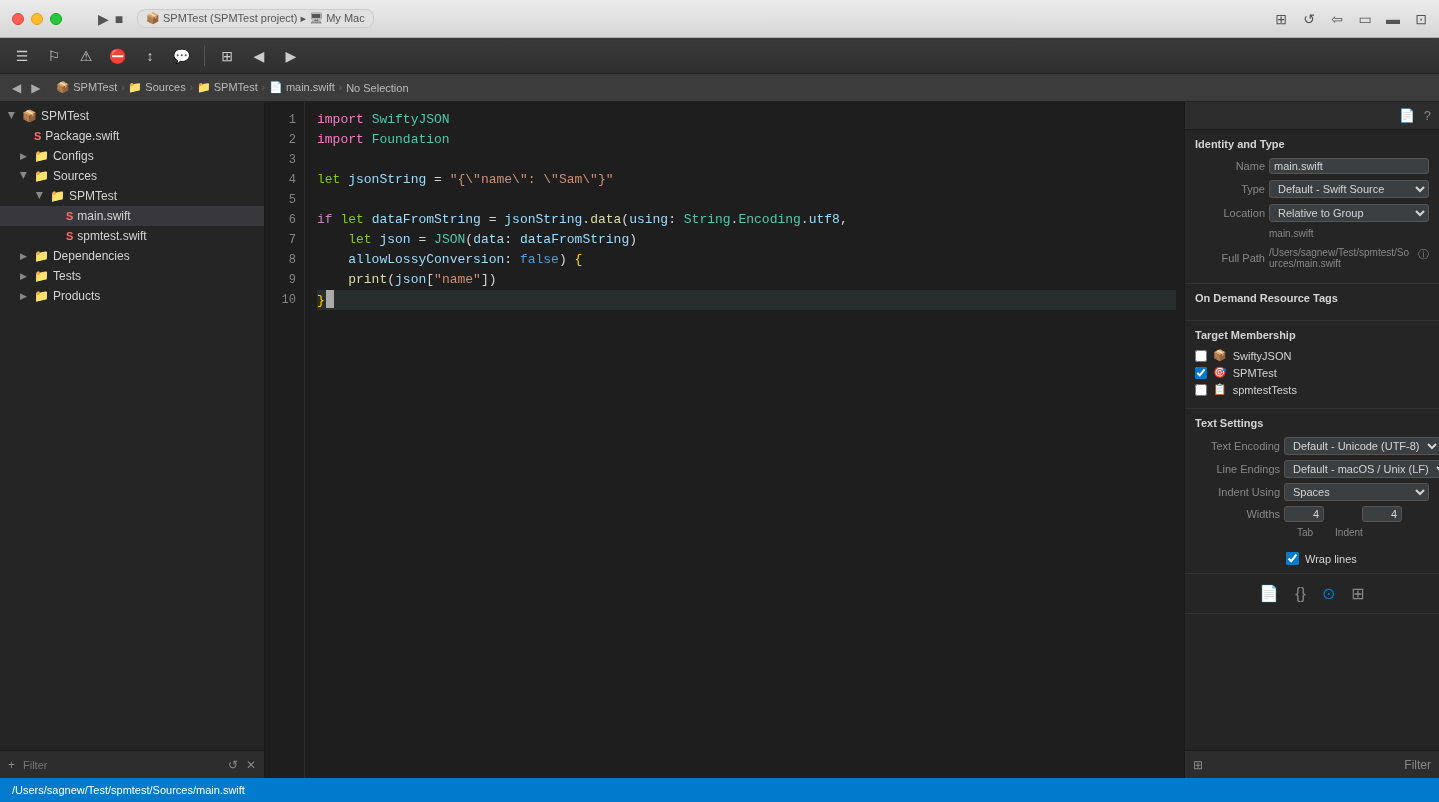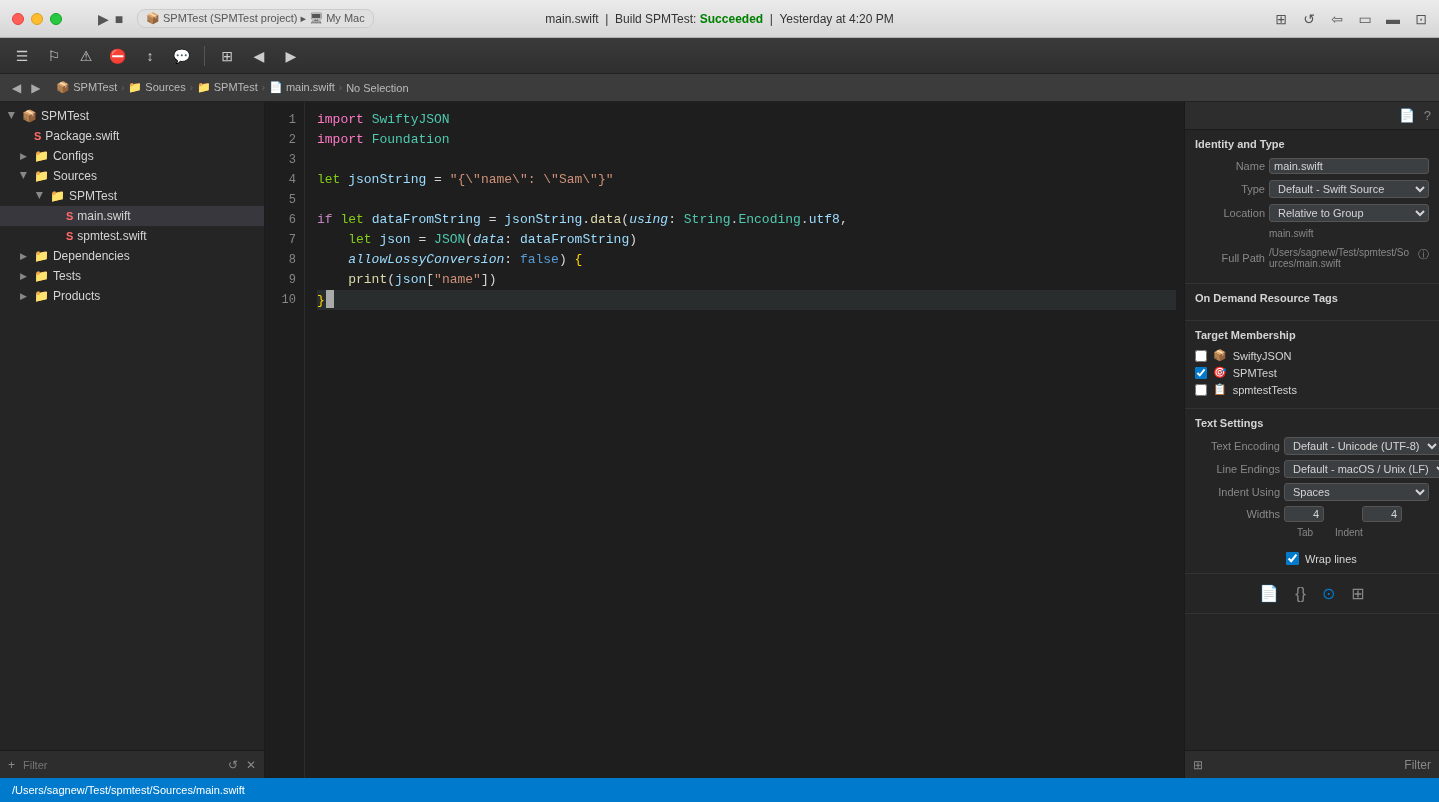--- a/index.html
+++ b/index.html
@@ -235,21 +235,21 @@
 
     
     .import-kw { color: #ff79c6; }
     .module-name { color: #4ec9b0; }
     .let-kw { color: #84cc16; }
     .var-name { color: #9cdcfe; }
     .op { color: #d4d4d4; }
     .string-val { color: #ce9178; }
     .if-kw { color: #c586c0; }
     .func-call { color: #dcdcaa; }
-    .param { color: #9cdcfe; font-style: italic; }
+    .param { color: #9cdcfe; }
     .false-kw { color: #569cd6; }
     .brace { color: #ffd700; }
   </style>
 </head>
 <body>
 
 <div class="titlebar">
   <div class="window-controls">
     <div class="btn-close"></div>
     <div class="btn-min"></div>
@@ -258,27 +258,20 @@
   <div class="titlebar-left">
     <span style="margin-left:16px; font-size:14px; color:#555; cursor:pointer;">▶</span>
     <span style="font-size:14px; color:#555; cursor:pointer;">■</span>
     <span style="margin-left:8px; font-size:11px; color:#555; background:#e0e0e0; padding:2px 8px; border-radius:8px; border:1px solid #ccc;">
       <span>📦</span>
       <span>SPMTest</span>
       (<span>SPMTest project</span>)
       ▸ <span>🖥</span>
       <span>My Mac</span>
     </span>
-  </div>
-  <div class="titlebar-center">
-    <span>main.swift</span>
-    &nbsp;|&nbsp;
-    <span>Build SPMTest: </span><span style="color:#008000; font-weight:600;">Succeeded</span>
-    &nbsp;|&nbsp;
-    <span>Yesterday at 4:20 PM</span>
   </div>
   <div class="toolbar-right">
     <span class="toolbar-icon">⊞</span>
     <span class="toolbar-icon">↺</span>
     <span class="toolbar-icon">⇦</span>
     <span class="toolbar-icon">▭</span>
     <span class="toolbar-icon">▬</span>
     <span class="toolbar-icon">⊡</span>
   </div>
 </div>

